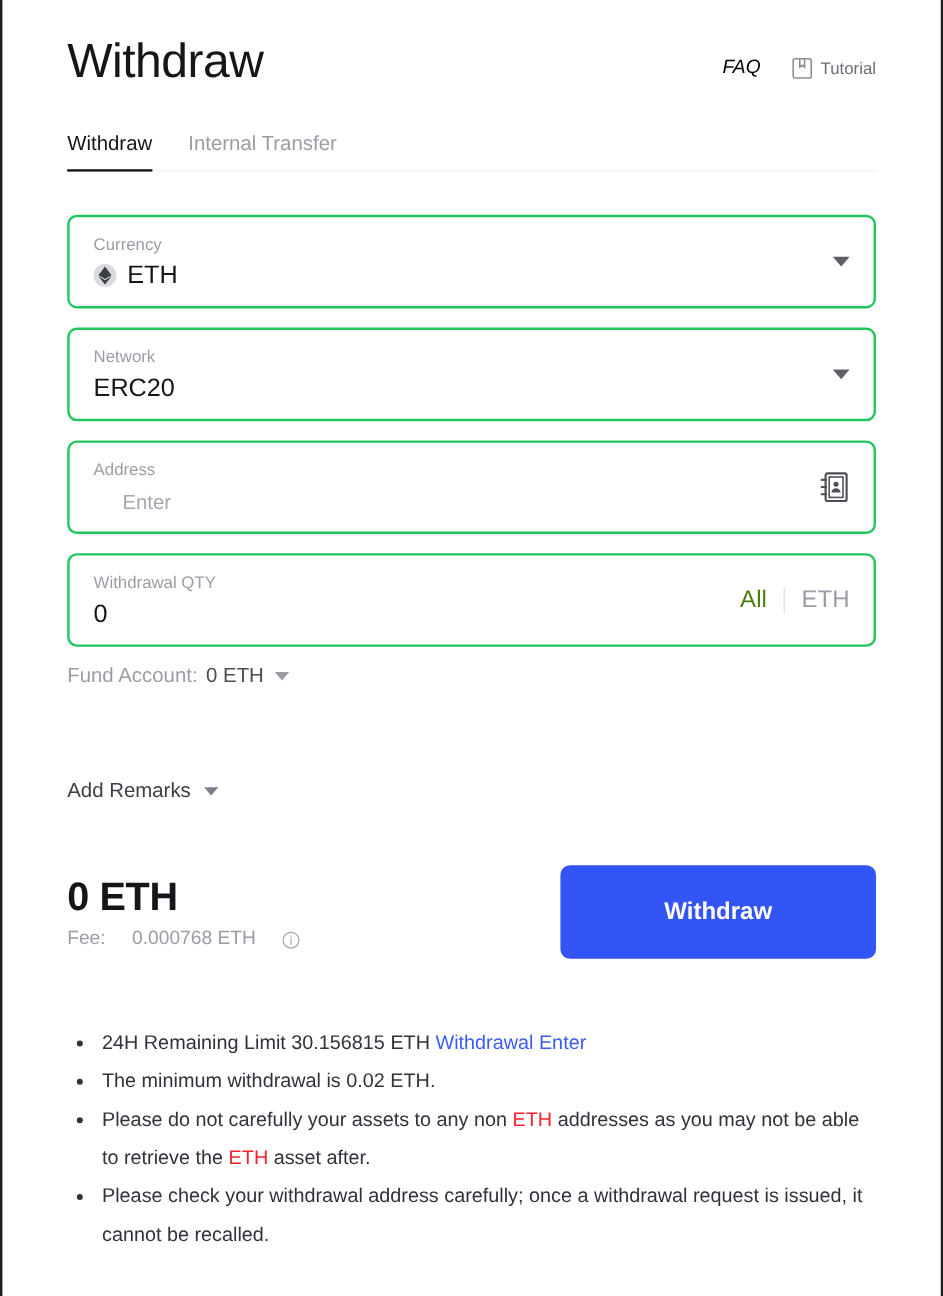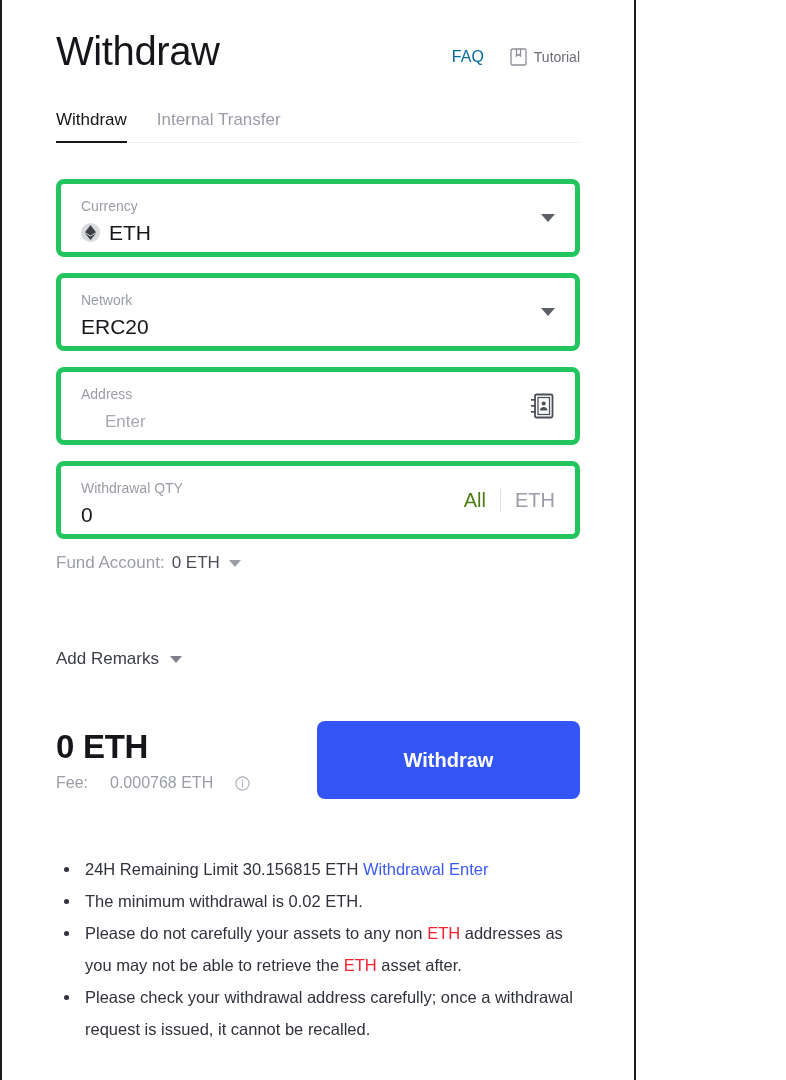--- a/index.html
+++ b/index.html
@@ -4,39 +4,39 @@
 <style>
   * { box-sizing: border-box; margin: 0; padding: 0; }
   html, body {
     width: 786px; height: 1080px;
     background: #ffffff;
     font-family: "Liberation Sans", sans-serif;
     -webkit-font-smoothing: antialiased;
   }
   .page {
     position: relative;
-    width: 636px; height: 1080px;
+    width: 786px; height: 1080px;
     background: #ffffff;
     border-left: 2px solid #1b1b1b;
     border-right: 2px solid #1b1b1b;
     overflow: hidden;
   }
   .inner { padding: 0 54px; }
 
   
   .header {
     display: flex; align-items: flex-start; justify-content: space-between;
     padding-top: 28px;
   }
   .page-title {
     font-size: 40px; font-weight: 400; color: #15161a;
     letter-spacing: -0.4px; line-height: 1.15;
   }
   .header-links { display: flex; align-items: center; gap: 26px; padding-top: 20px; }
-  .faq-link { color: #0369a1; font-size: 16px; }
+  .faq-link { color: #000000; font-size: 16px; font-style: italic; }
   .tutorial-link { display: flex; align-items: center; gap: 7px; color: #6a6d75; font-size: 14px; }
   .book-icon { width: 17px; height: 18px; display: block; }
 
   
   .tabs {
     position: relative;
     display: flex; align-items: flex-end; gap: 30px;
     margin-top: 36px;
     border-bottom: 1px solid #eceef1;
   }
@@ -44,21 +44,21 @@
   .tab.active { color: #15161a; }
   .tab.active::after {
     content: ""; position: absolute; left: 0; right: 0; bottom: -1px;
     height: 2px; background: #15161a;
   }
 
   
   .fields { margin-top: 36px; display: flex; flex-direction: column; gap: 16px; }
   .field {
     position: relative;
-    border: 5px solid #22c55e;
+    border: 2px solid #22c55e;
     border-radius: 8px;
     height: 78px;
     padding: 14px 29px 0 20px;
     display: flex; flex-direction: column; justify-content: flex-start;
   }
   .field-label { font-size: 14px; color: #9a9da5; line-height: 1.2; }
   .field-value {
     margin-top: 6px;
     font-size: 21px; color: #15161a; font-weight: 400;
     display: flex; align-items: center; gap: 9px;

